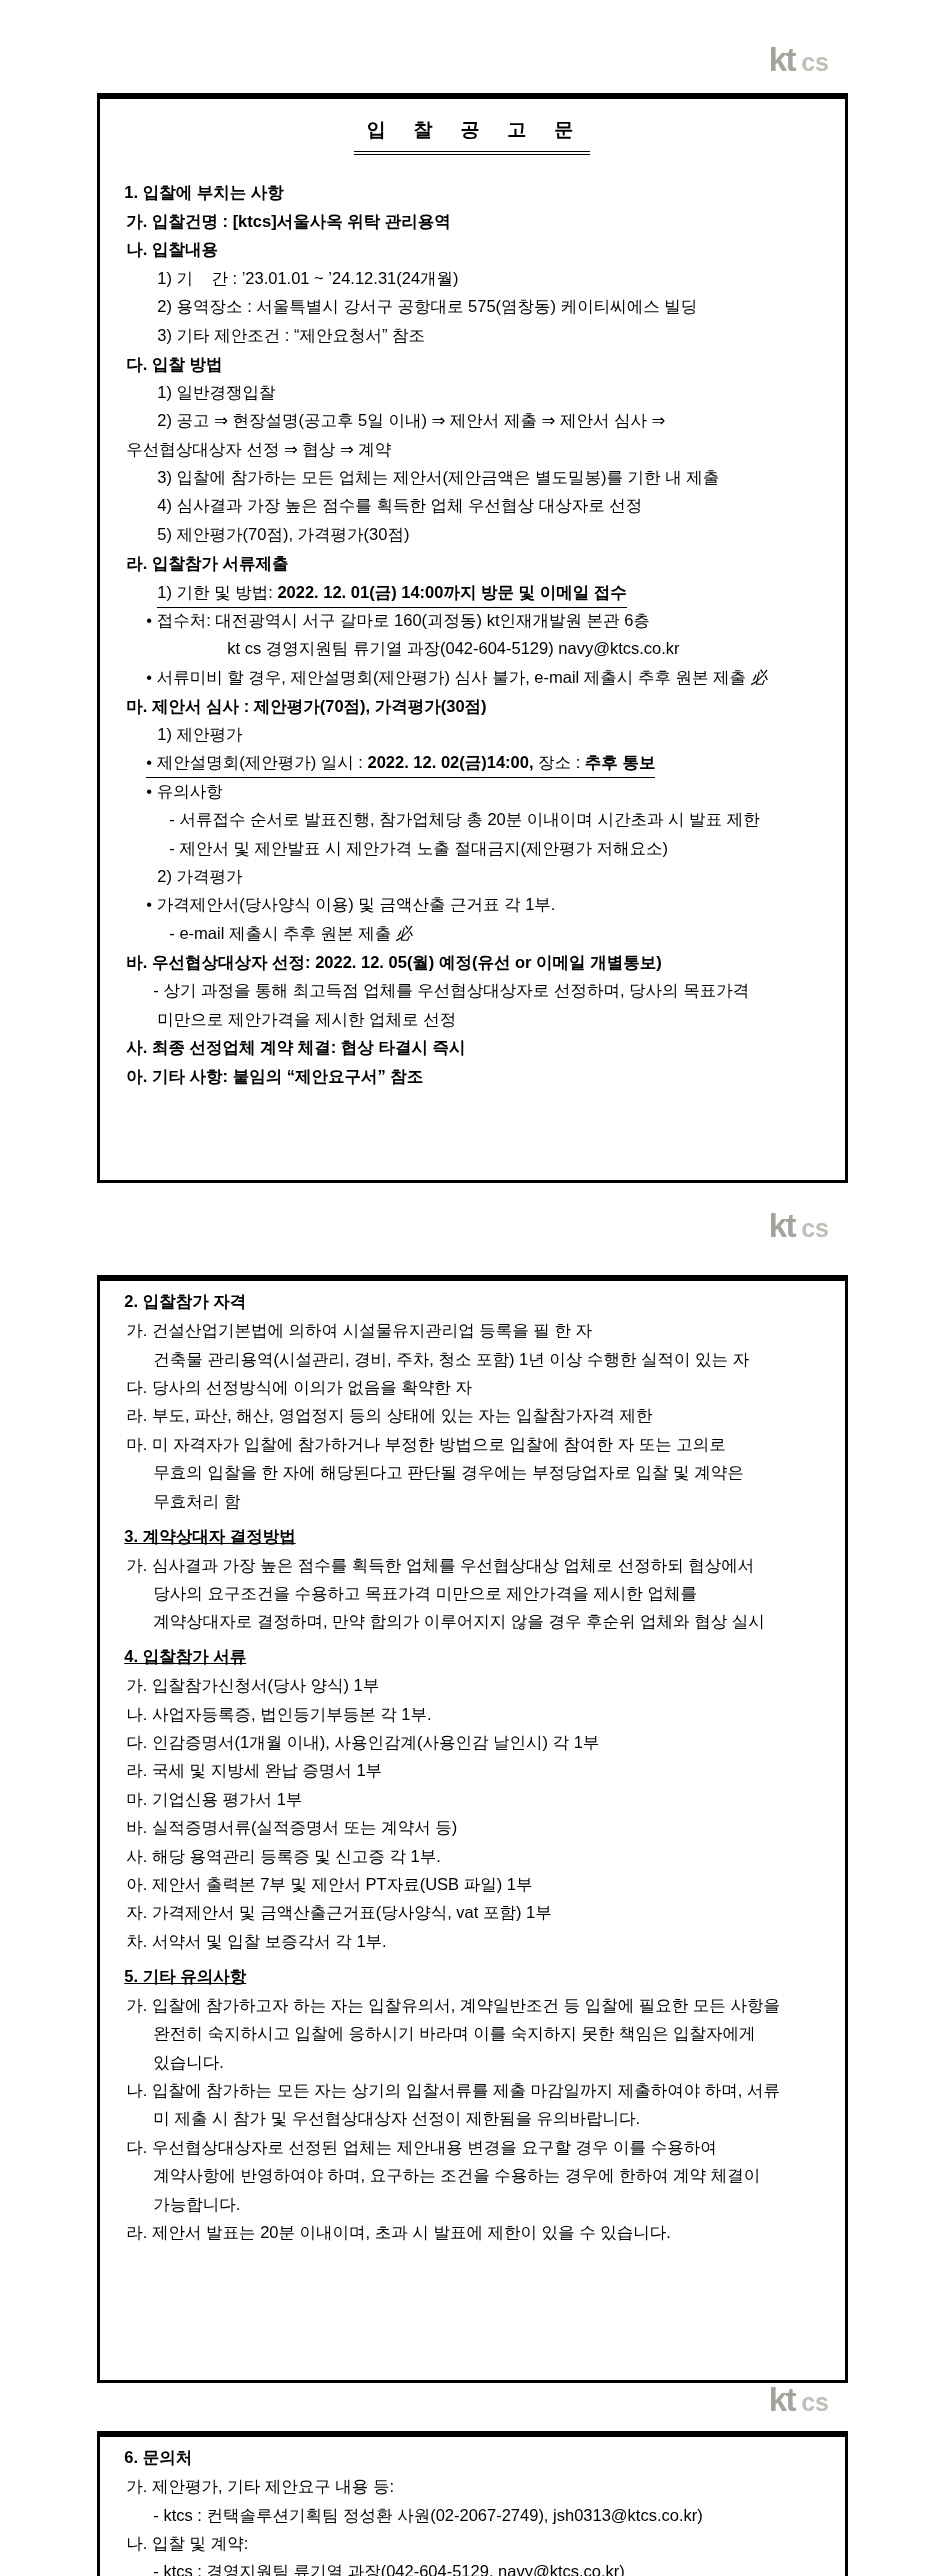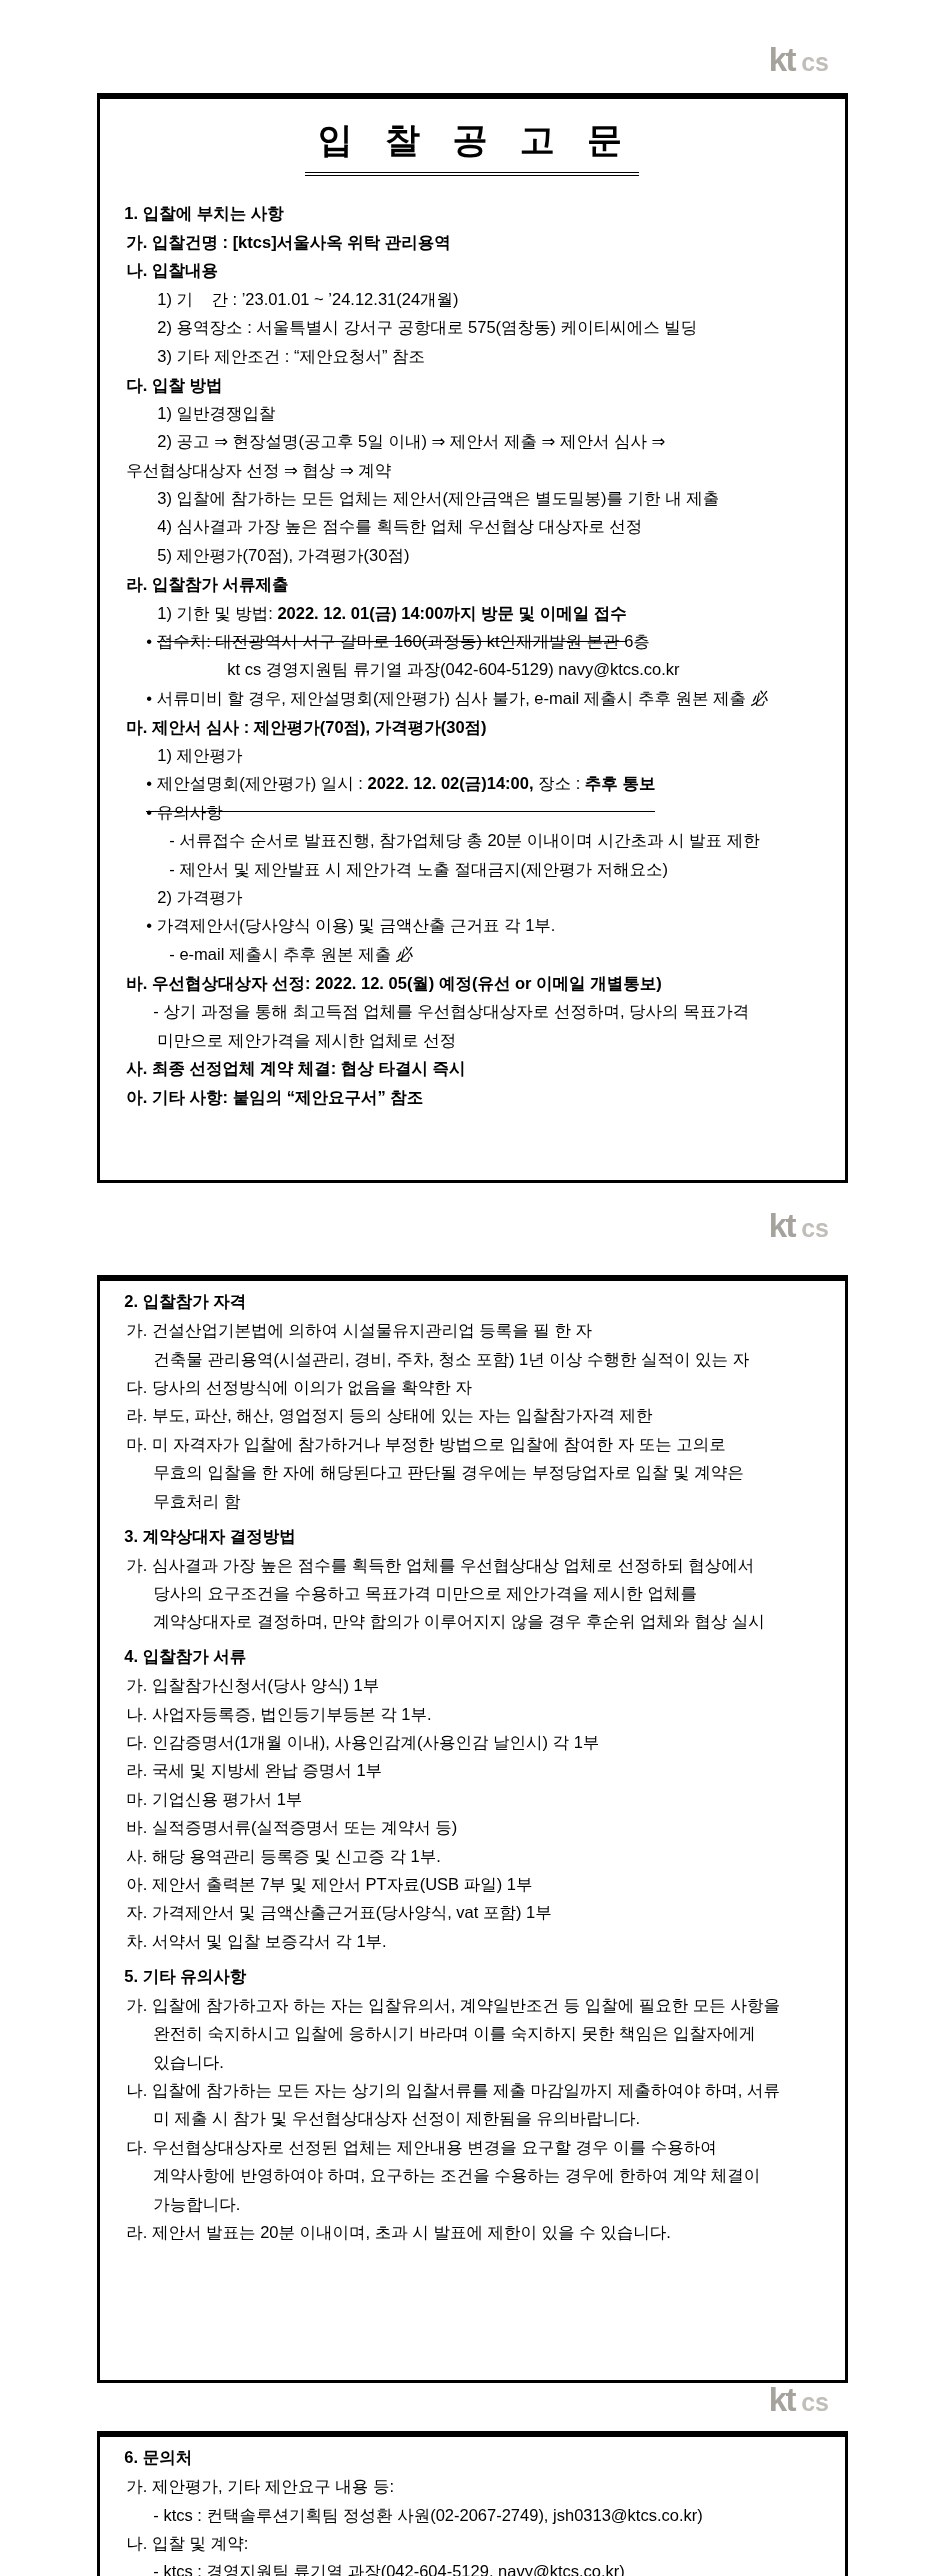--- a/index.html
+++ b/index.html
@@ -18,38 +18,38 @@
     position:absolute;left:97px;width:751px;box-sizing:border-box;
     border:3.6px solid #000;border-top-width:6.2px;background:#fff;
     padding:11.3px 10.3px 0 9.3px;
   }
   #box1{top:93px;height:1090px;}
   #box2{top:1275px;height:1108px;}
   #box3{top:2431px;height:617px;}
   
   .doc-title{text-align:center;margin:7.2px 0 28px 0;}
   .doc-title span{
-    display:inline-block;font-size:35px;font-weight:bold;letter-spacing:11.3px;
+    display:inline-block;font-size:19px;font-weight:bold;letter-spacing:11.3px;
     border-bottom:4.6px double #000;padding:0 5.2px 7.2px 12.4px;
   }
   
   .line{font-size:16.5px;line-height:19.6px;margin-bottom:8.8px;white-space:pre-wrap;}
   .bold{font-weight:bold;}
   .sb{font-weight:bold;}
   .si{font-style:italic;}
-  .u{border-bottom:1.5px solid #000;padding-bottom:19px;}
+  .u{border-bottom:1.5px solid #000;padding-bottom:6px;}
   .i0{margin-left:15px;}
   .i1{margin-left:17px;}
   .i2{margin-left:48px;}
   .i2b{margin-left:37px;}
   .i3{margin-left:44px;}
   .i3b{margin-left:60px;}
   .i4{margin-left:118px;}
   .g1{margin-top:9.3px;}
-  .g2{margin-top:15.5px;}
+  .g2{margin-top:15.5px;text-decoration:underline;}
 </style>
 </head>
 <body>
 
 <div class="page-wrap">
 
   <div class="logo" id="logo1">
     <span class="kt">kt</span>
     <span class="cs">cs</span>
   </div>

